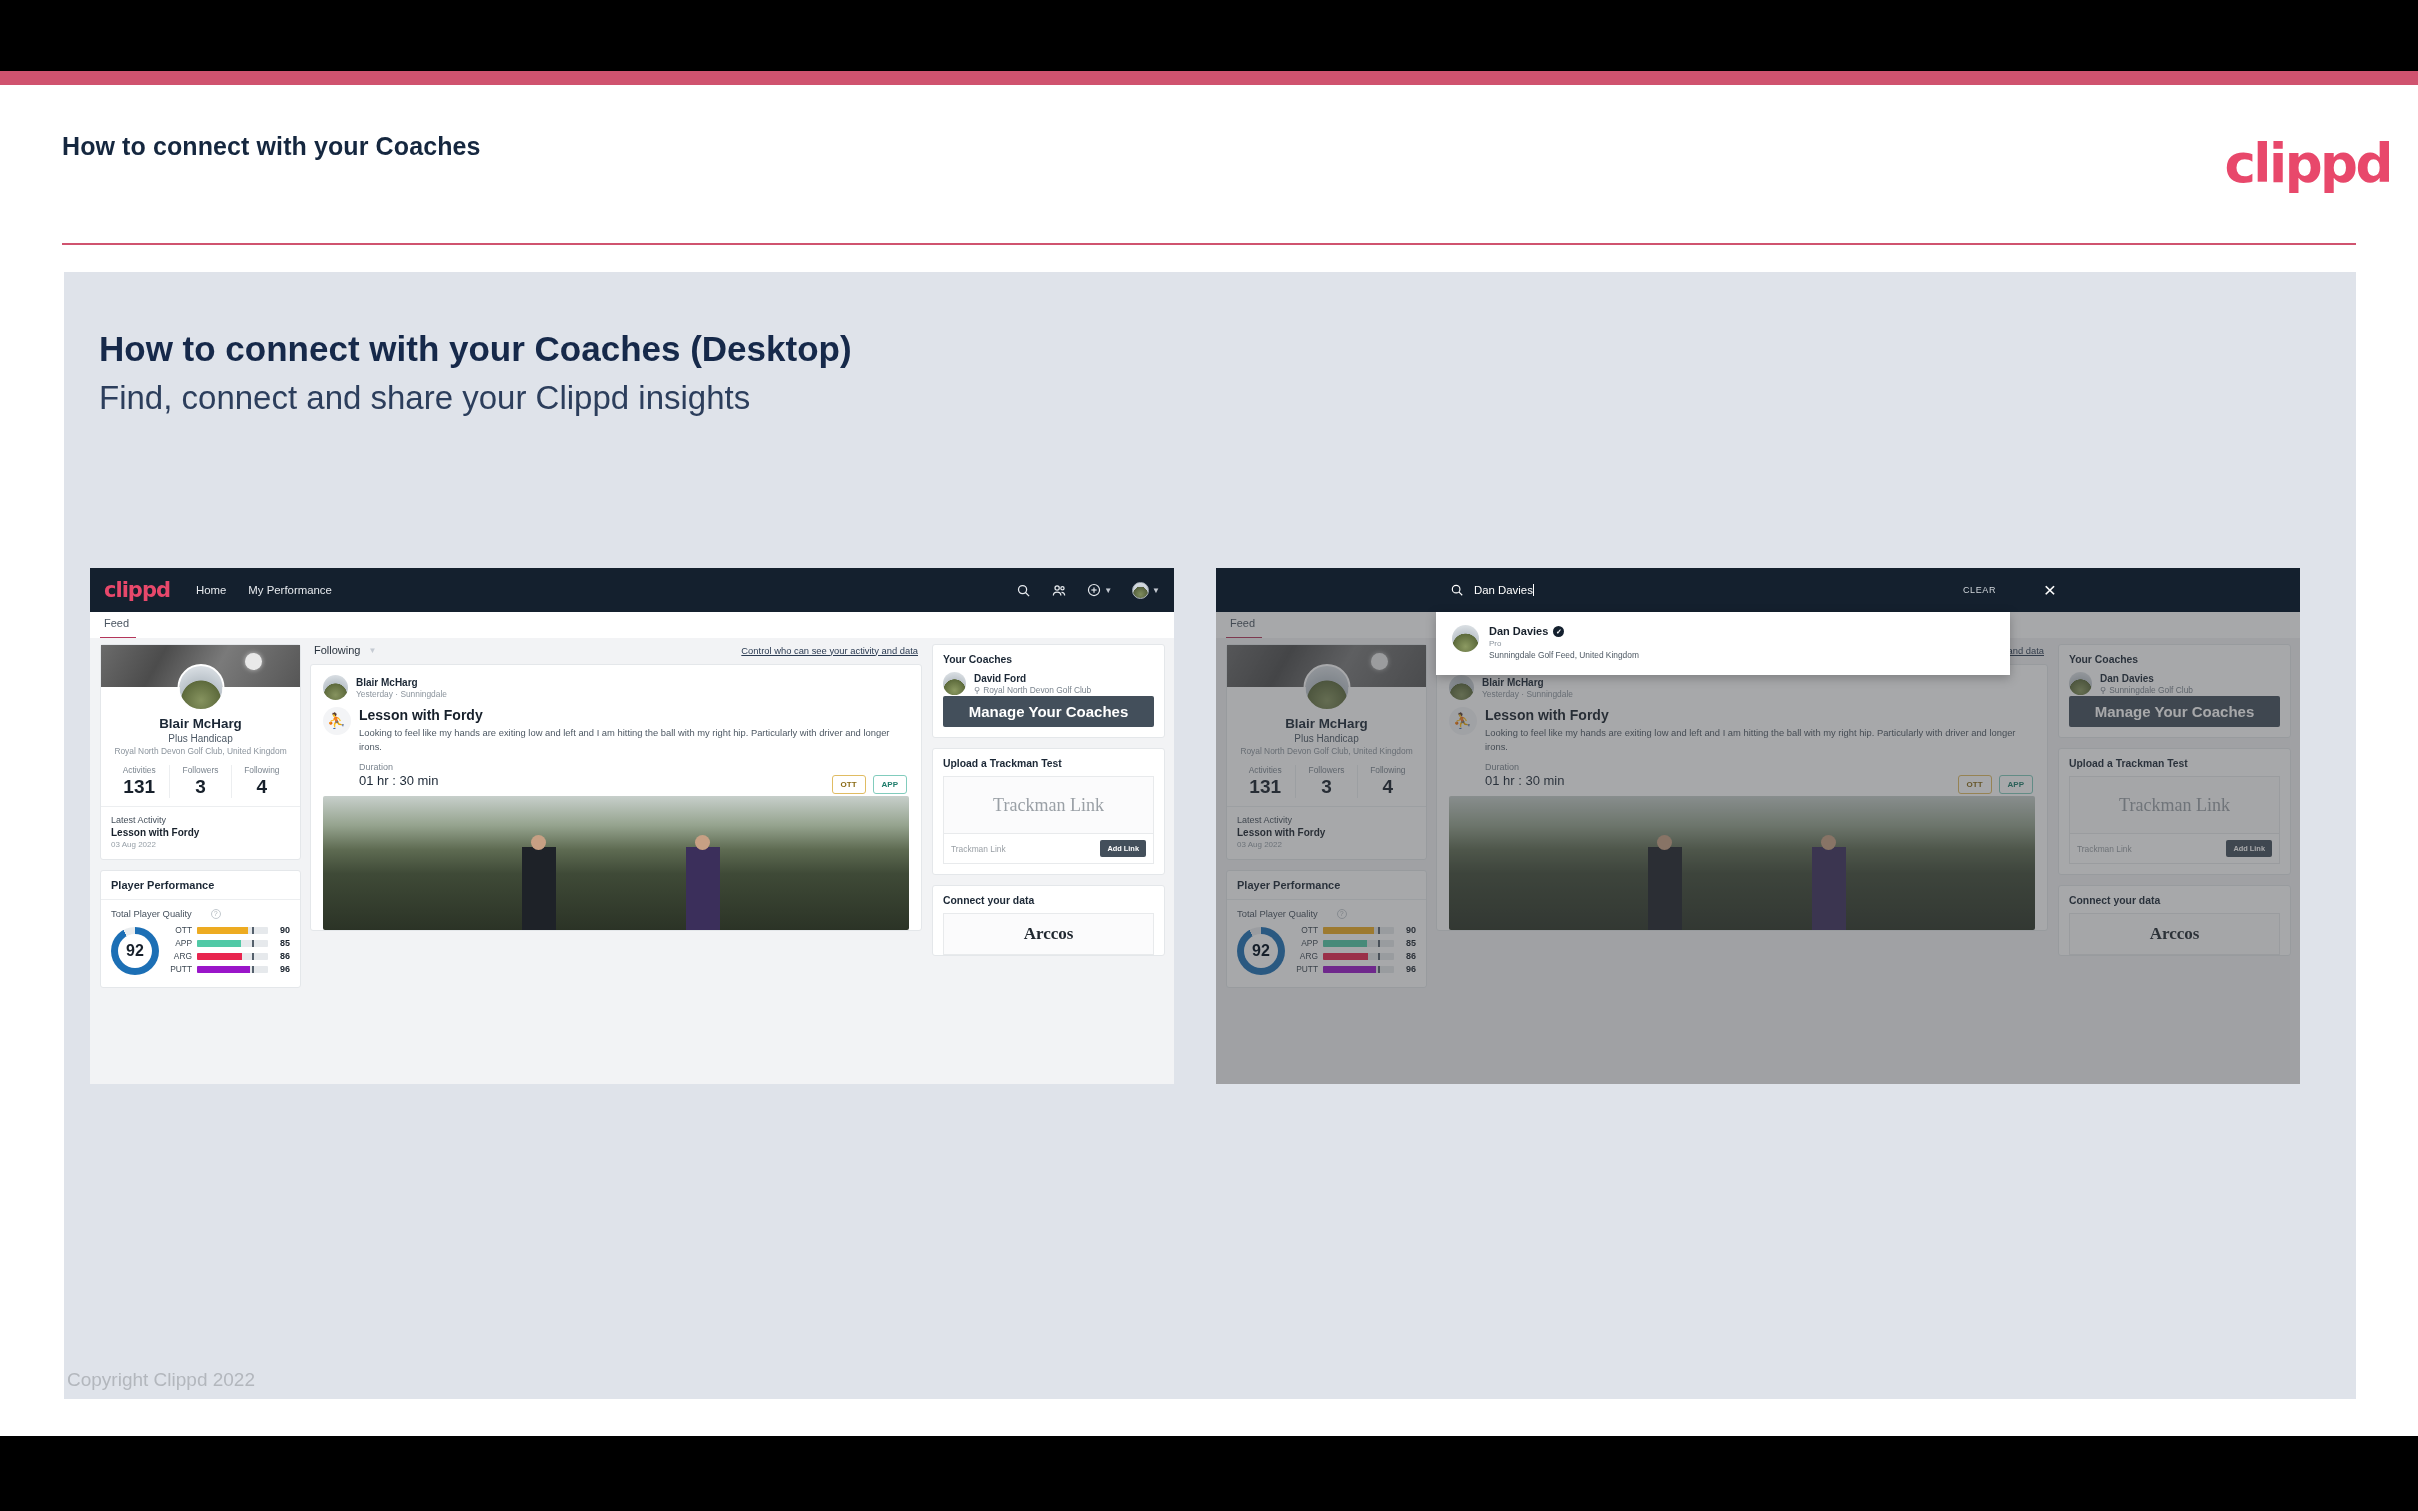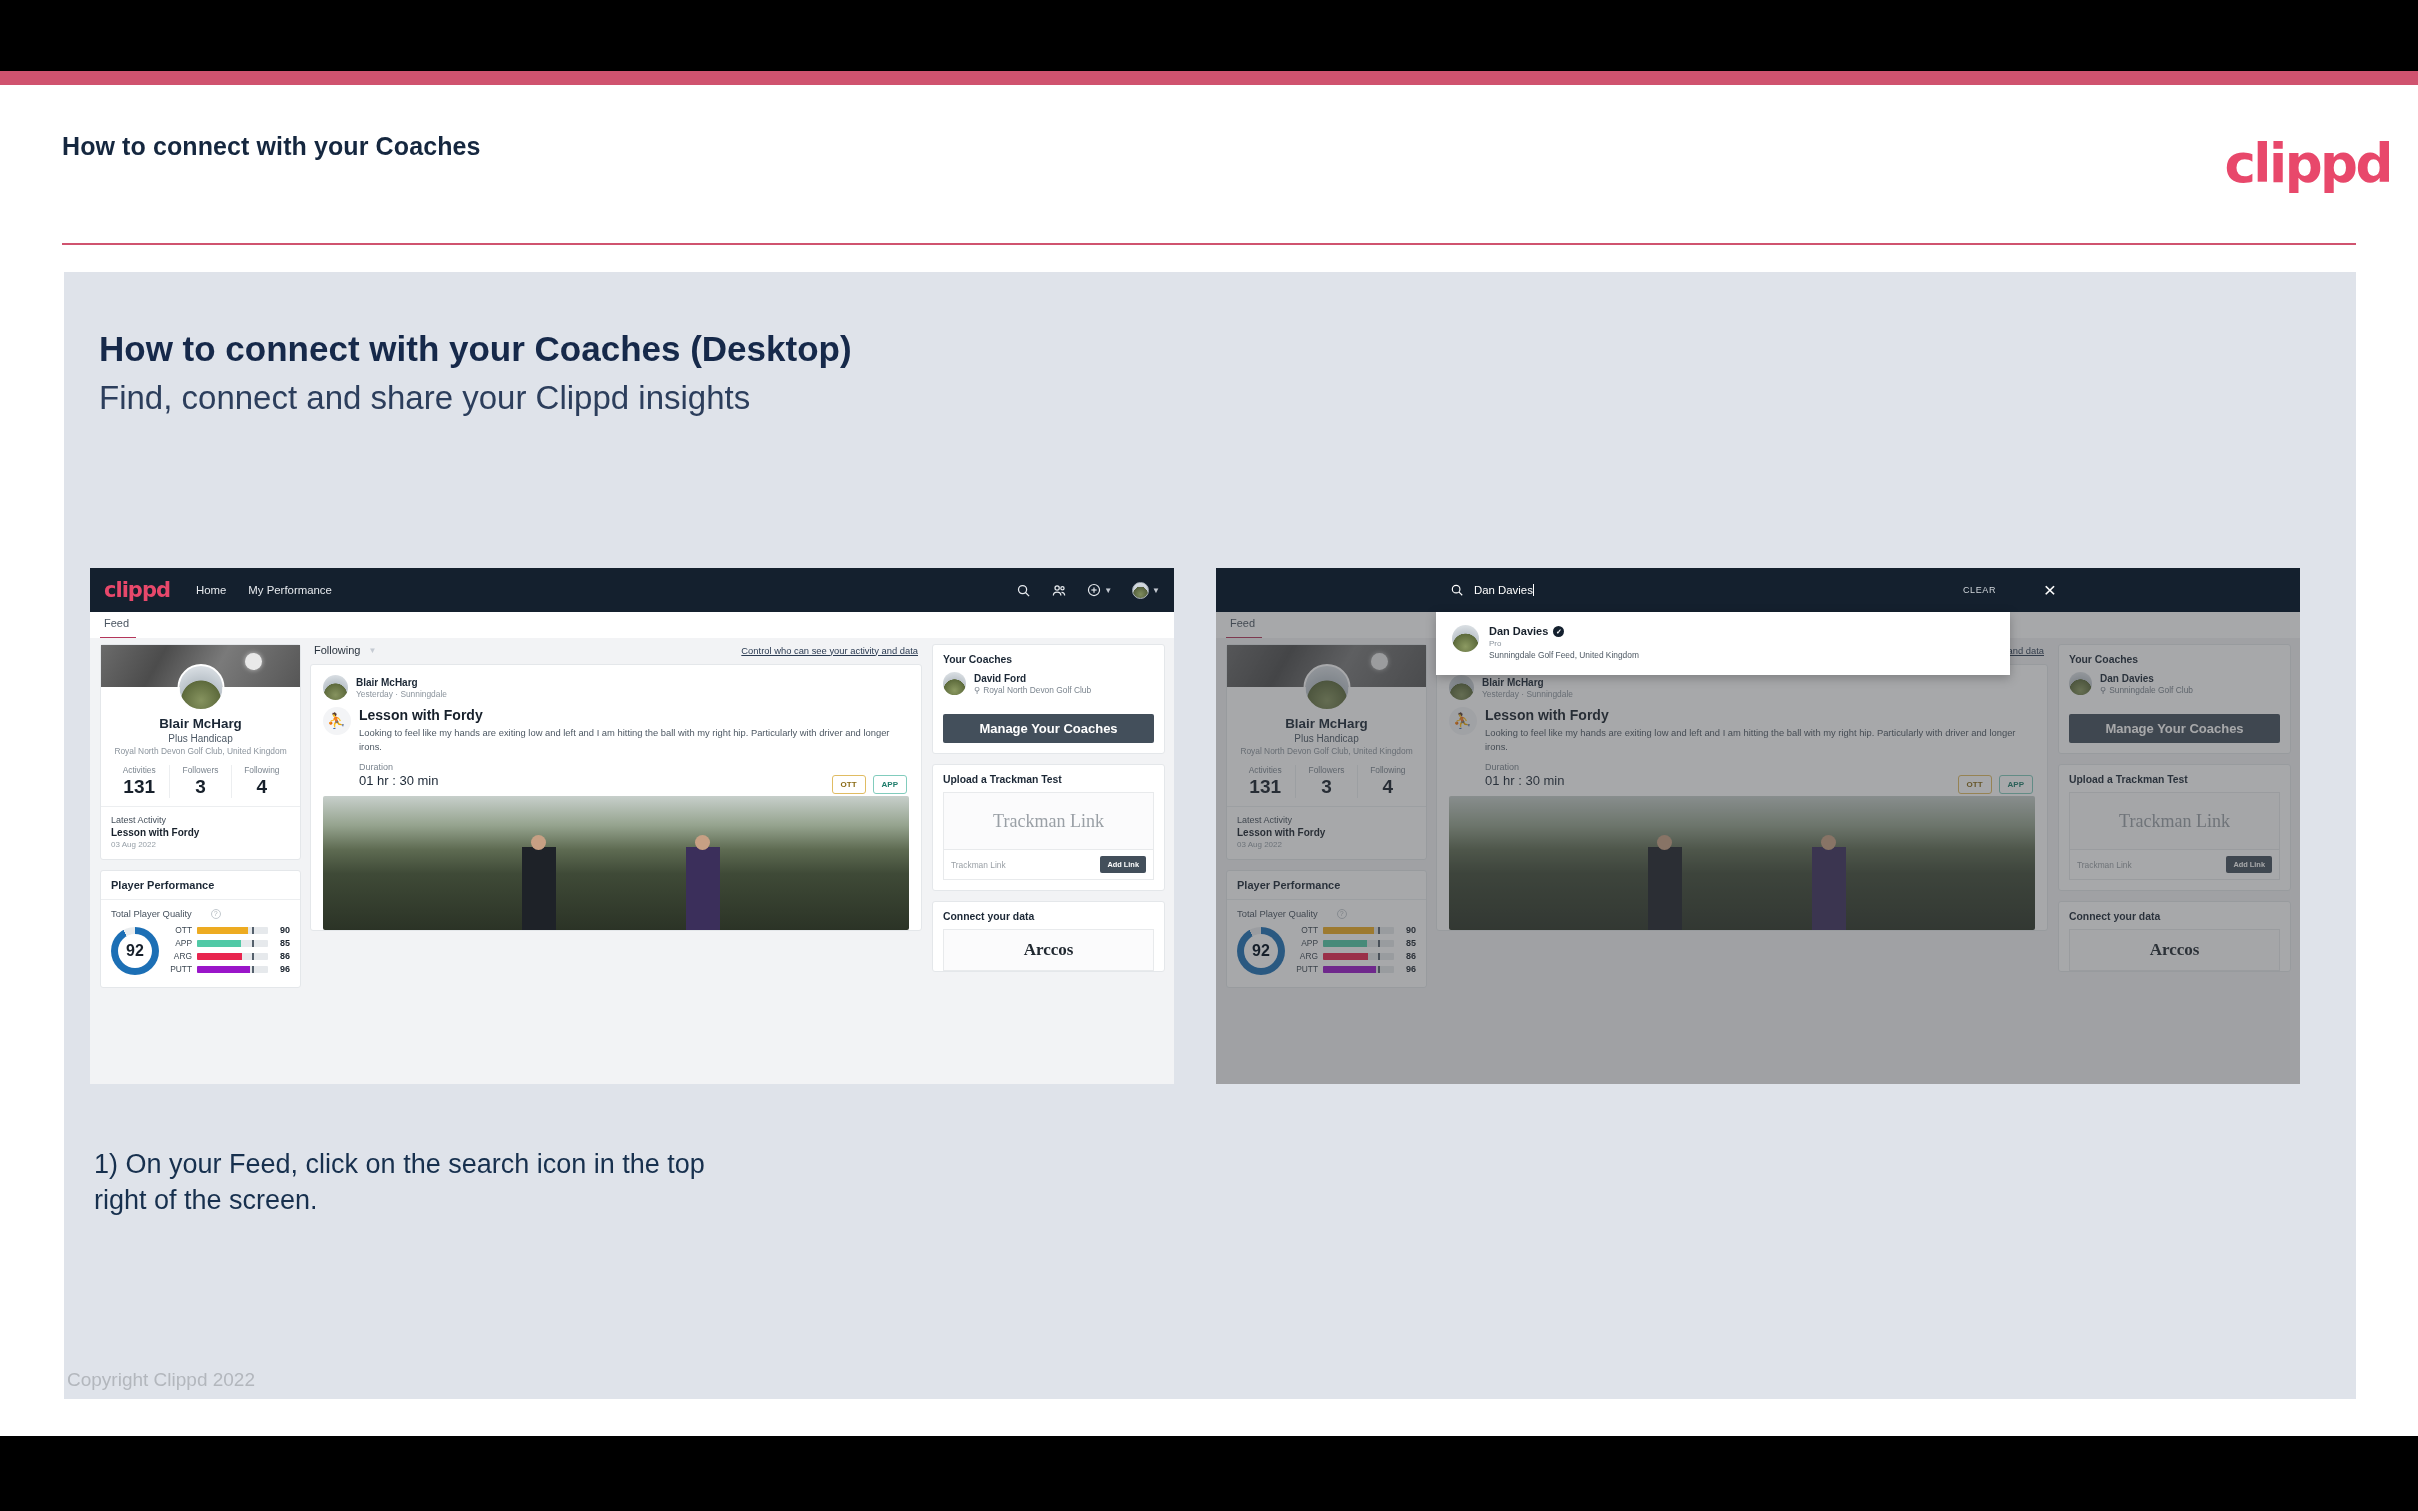--- a/index.html
+++ b/index.html
@@ -183,22 +183,22 @@
   .g1 { left: 34%; } .g2 { left: 62%; background: #3b2f5b; }
 
   
   .rc-title { font-size: 10.4px; font-weight: 700; color: #1b2735; padding: 9px 10px 0; }
   .coach-row { display: flex; align-items: center; gap: 8px; padding: 7px 10px 0; }
   .coach-av { width: 23px; height: 23px; border-radius: 50%; flex: none;
     background: radial-gradient(circle at 50% 80%, #8c9a62 0%, #5c6a3b 50%, #c0c7cd 52%, #e8ecef 100%); }
   .coach-name { font-size: 10px; font-weight: 700; color: #1b2735; }
   .coach-club { font-size: 8.4px; color: #7b858f; margin-top: 1px; display: flex; align-items: center; gap: 3px; }
   .btn-dark {
-    display: block; margin: 19px 10px 10px; background: #434f5b; color: #ffffff;
-    font-size: 13px; font-weight: 600; text-align: center; padding: 7px 0; border-radius: 2px;
+    display: block; margin: 1px 10px 10px; background: #434f5b; color: #ffffff;
+    font-size: 15px; font-weight: 600; text-align: center; padding: 7px 0; border-radius: 2px;
   }
   .dropzone {
     margin: 7px 10px 0; border: 1px solid #e8eaec; border-bottom: none;
     background: #fbfbfc; height: 57px; display: flex; align-items: center; justify-content: center;
     font-family: "Liberation Serif", serif; font-size: 18px; color: #9aa0a6;
   }
   .linkrow {
     margin: 0 10px 10px; border: 1px solid #e8eaec; padding: 6px 7px;
     display: flex; align-items: center; justify-content: space-between;
   }
@@ -636,18 +636,17 @@
             <span>Dan Davies</span>
             <span class="verif">✓</span>
           </div>
           <div class="sug-role">Pro</div>
           <div class="sug-club">Sunningdale Golf Feed, United Kingdom</div>
         </div>
       </div>
     </div>
   </div>
 
-  <div class="caption cap1">1) On your Feed, click on the search icon in the top right of the screen.</div>
 
   <div class="copyright">Copyright Clippd 2022</div>
 
 </div>
 
 
 </body></html>

